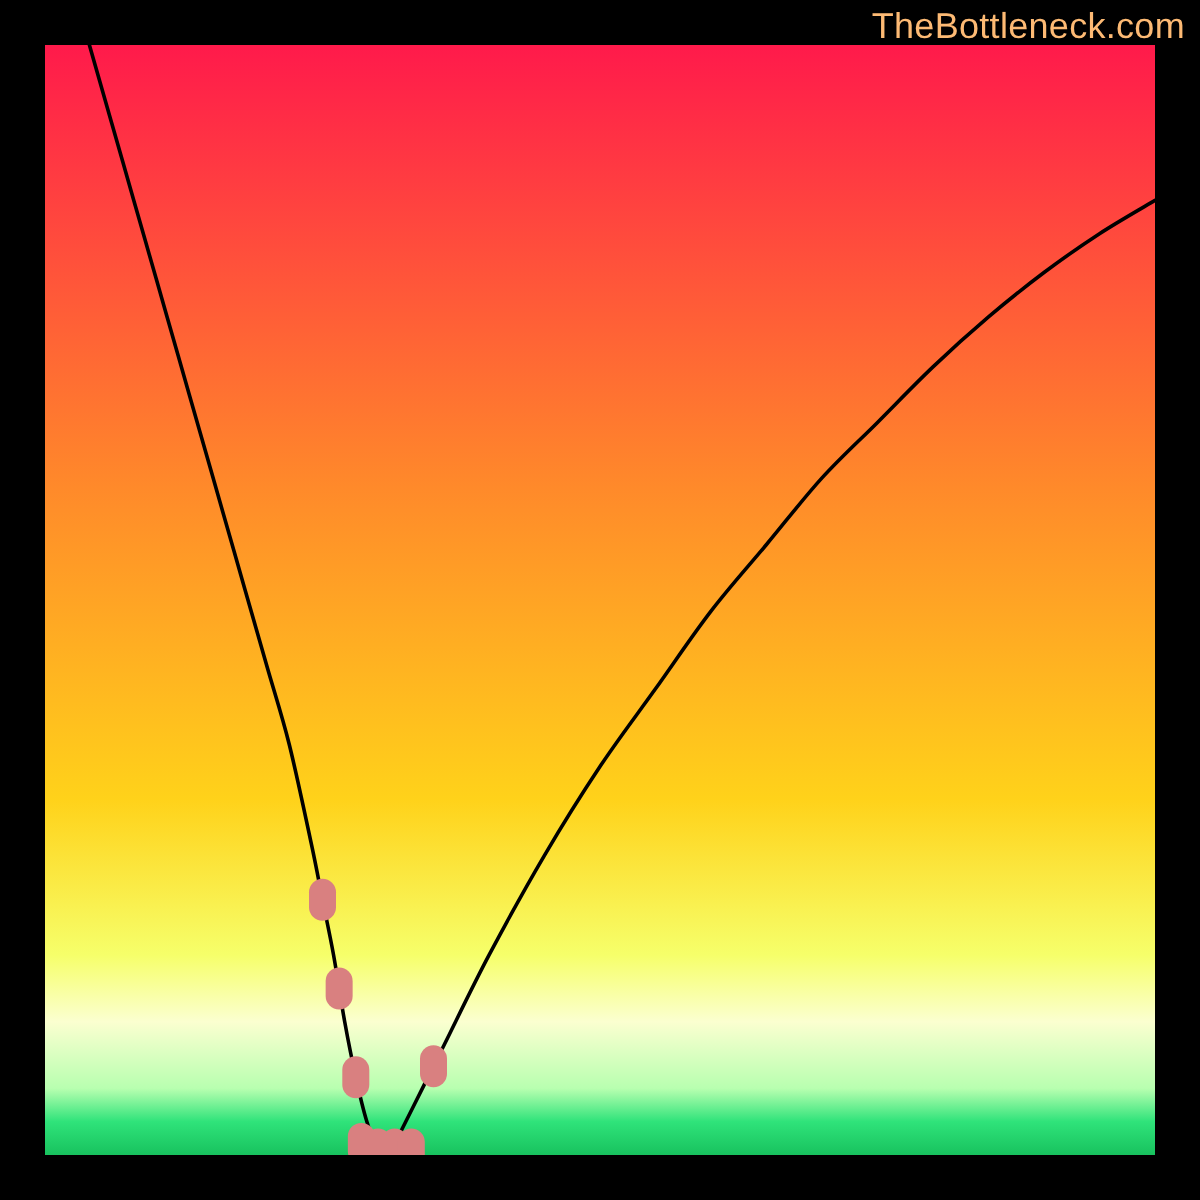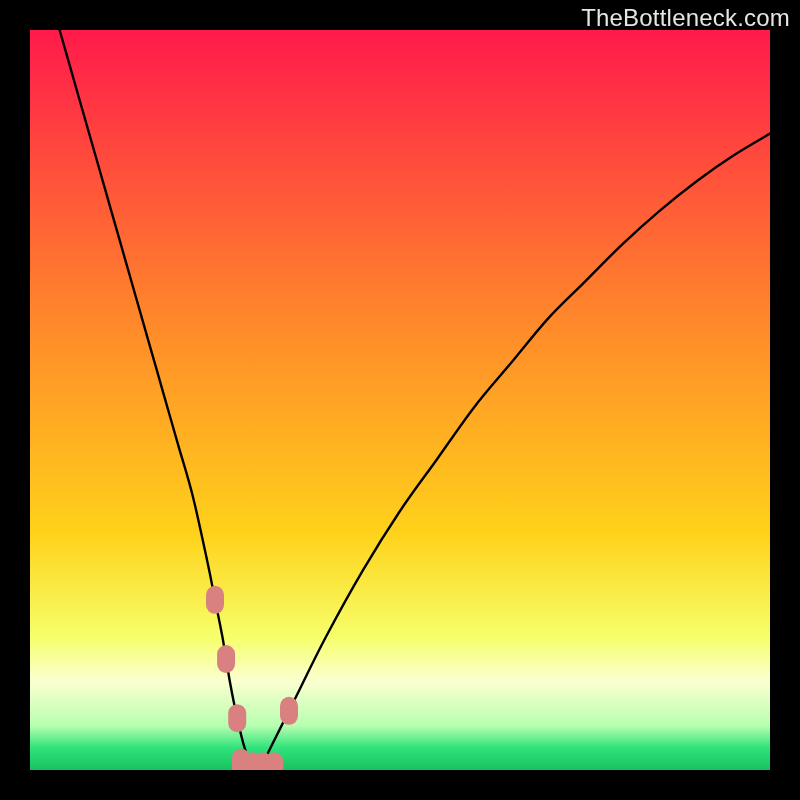--- a/index.html
+++ b/index.html
@@ -30,21 +30,21 @@
     position: absolute;
     inset: 0;
   }
   .watermark {
     position: absolute;
     top: 4px;
     right: 10px;
     font-family: Arial, Helvetica, sans-serif;
     font-size: 24px;
     font-weight: 500;
-    color: #e5e5e5;
+    color: #fdba74;
     letter-spacing: 0.2px;
     user-select: none;
   }
 </style>
 </head>
 <body>
 
 <div class="stage">
 
   <div class="watermark">TheBottleneck.com</div>

